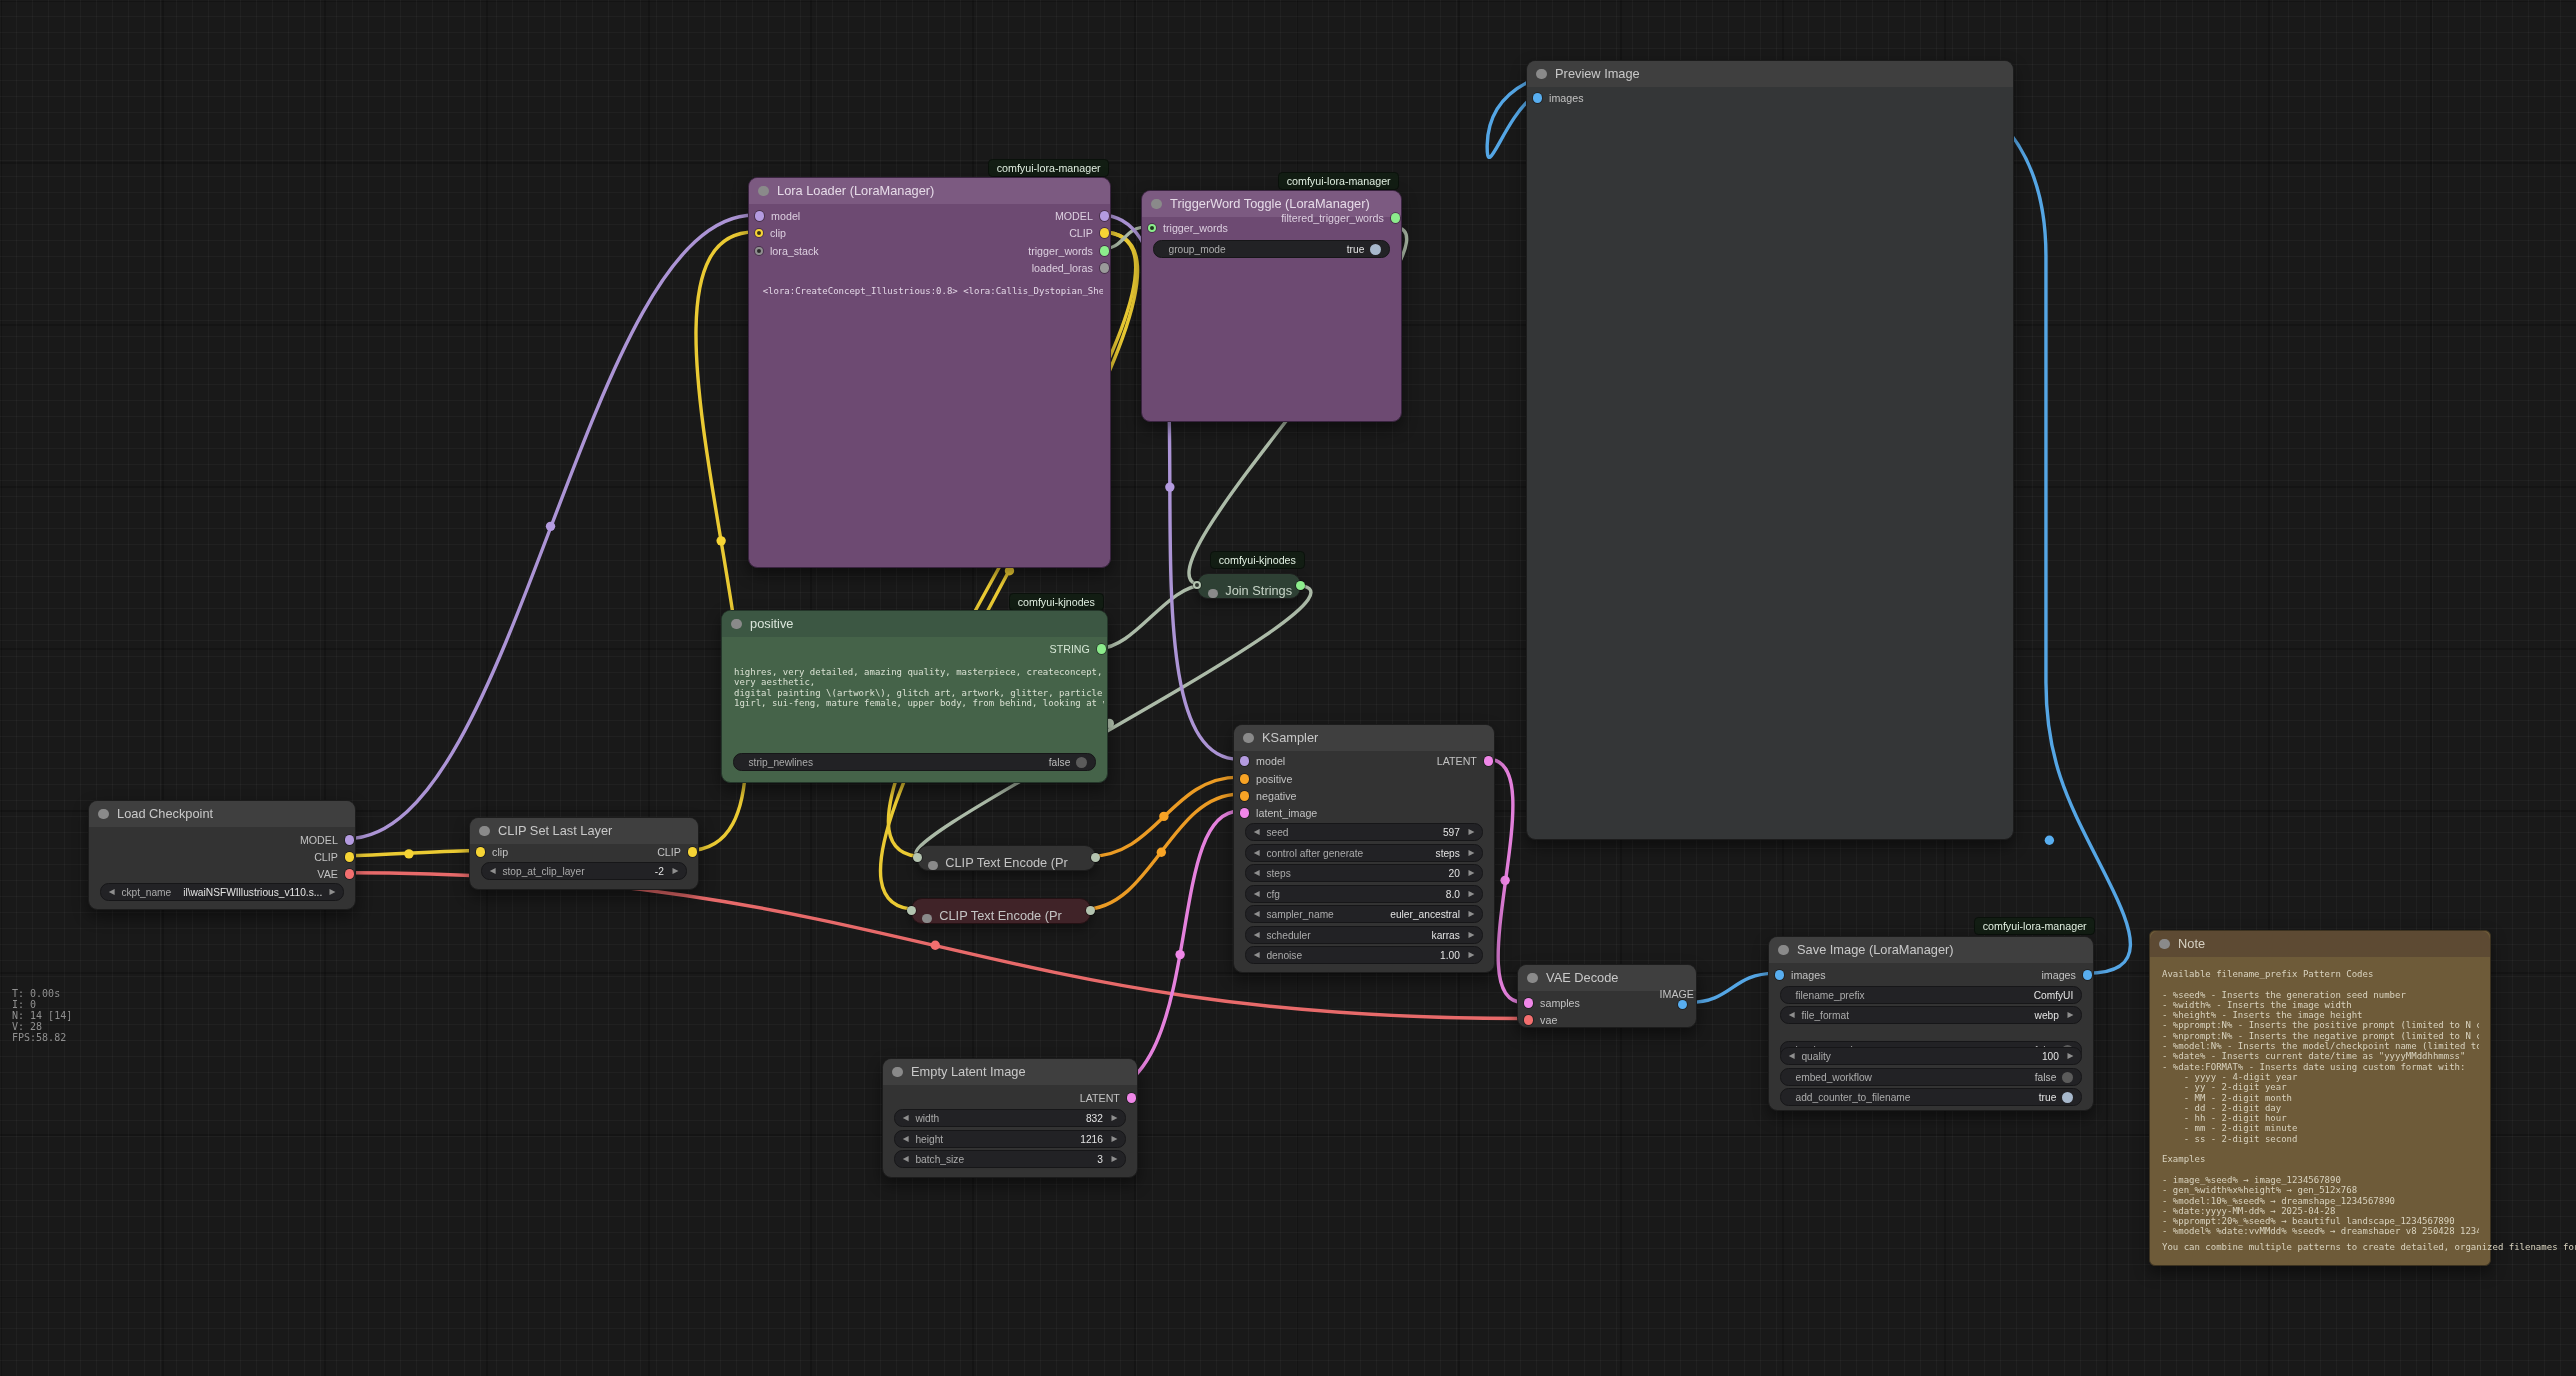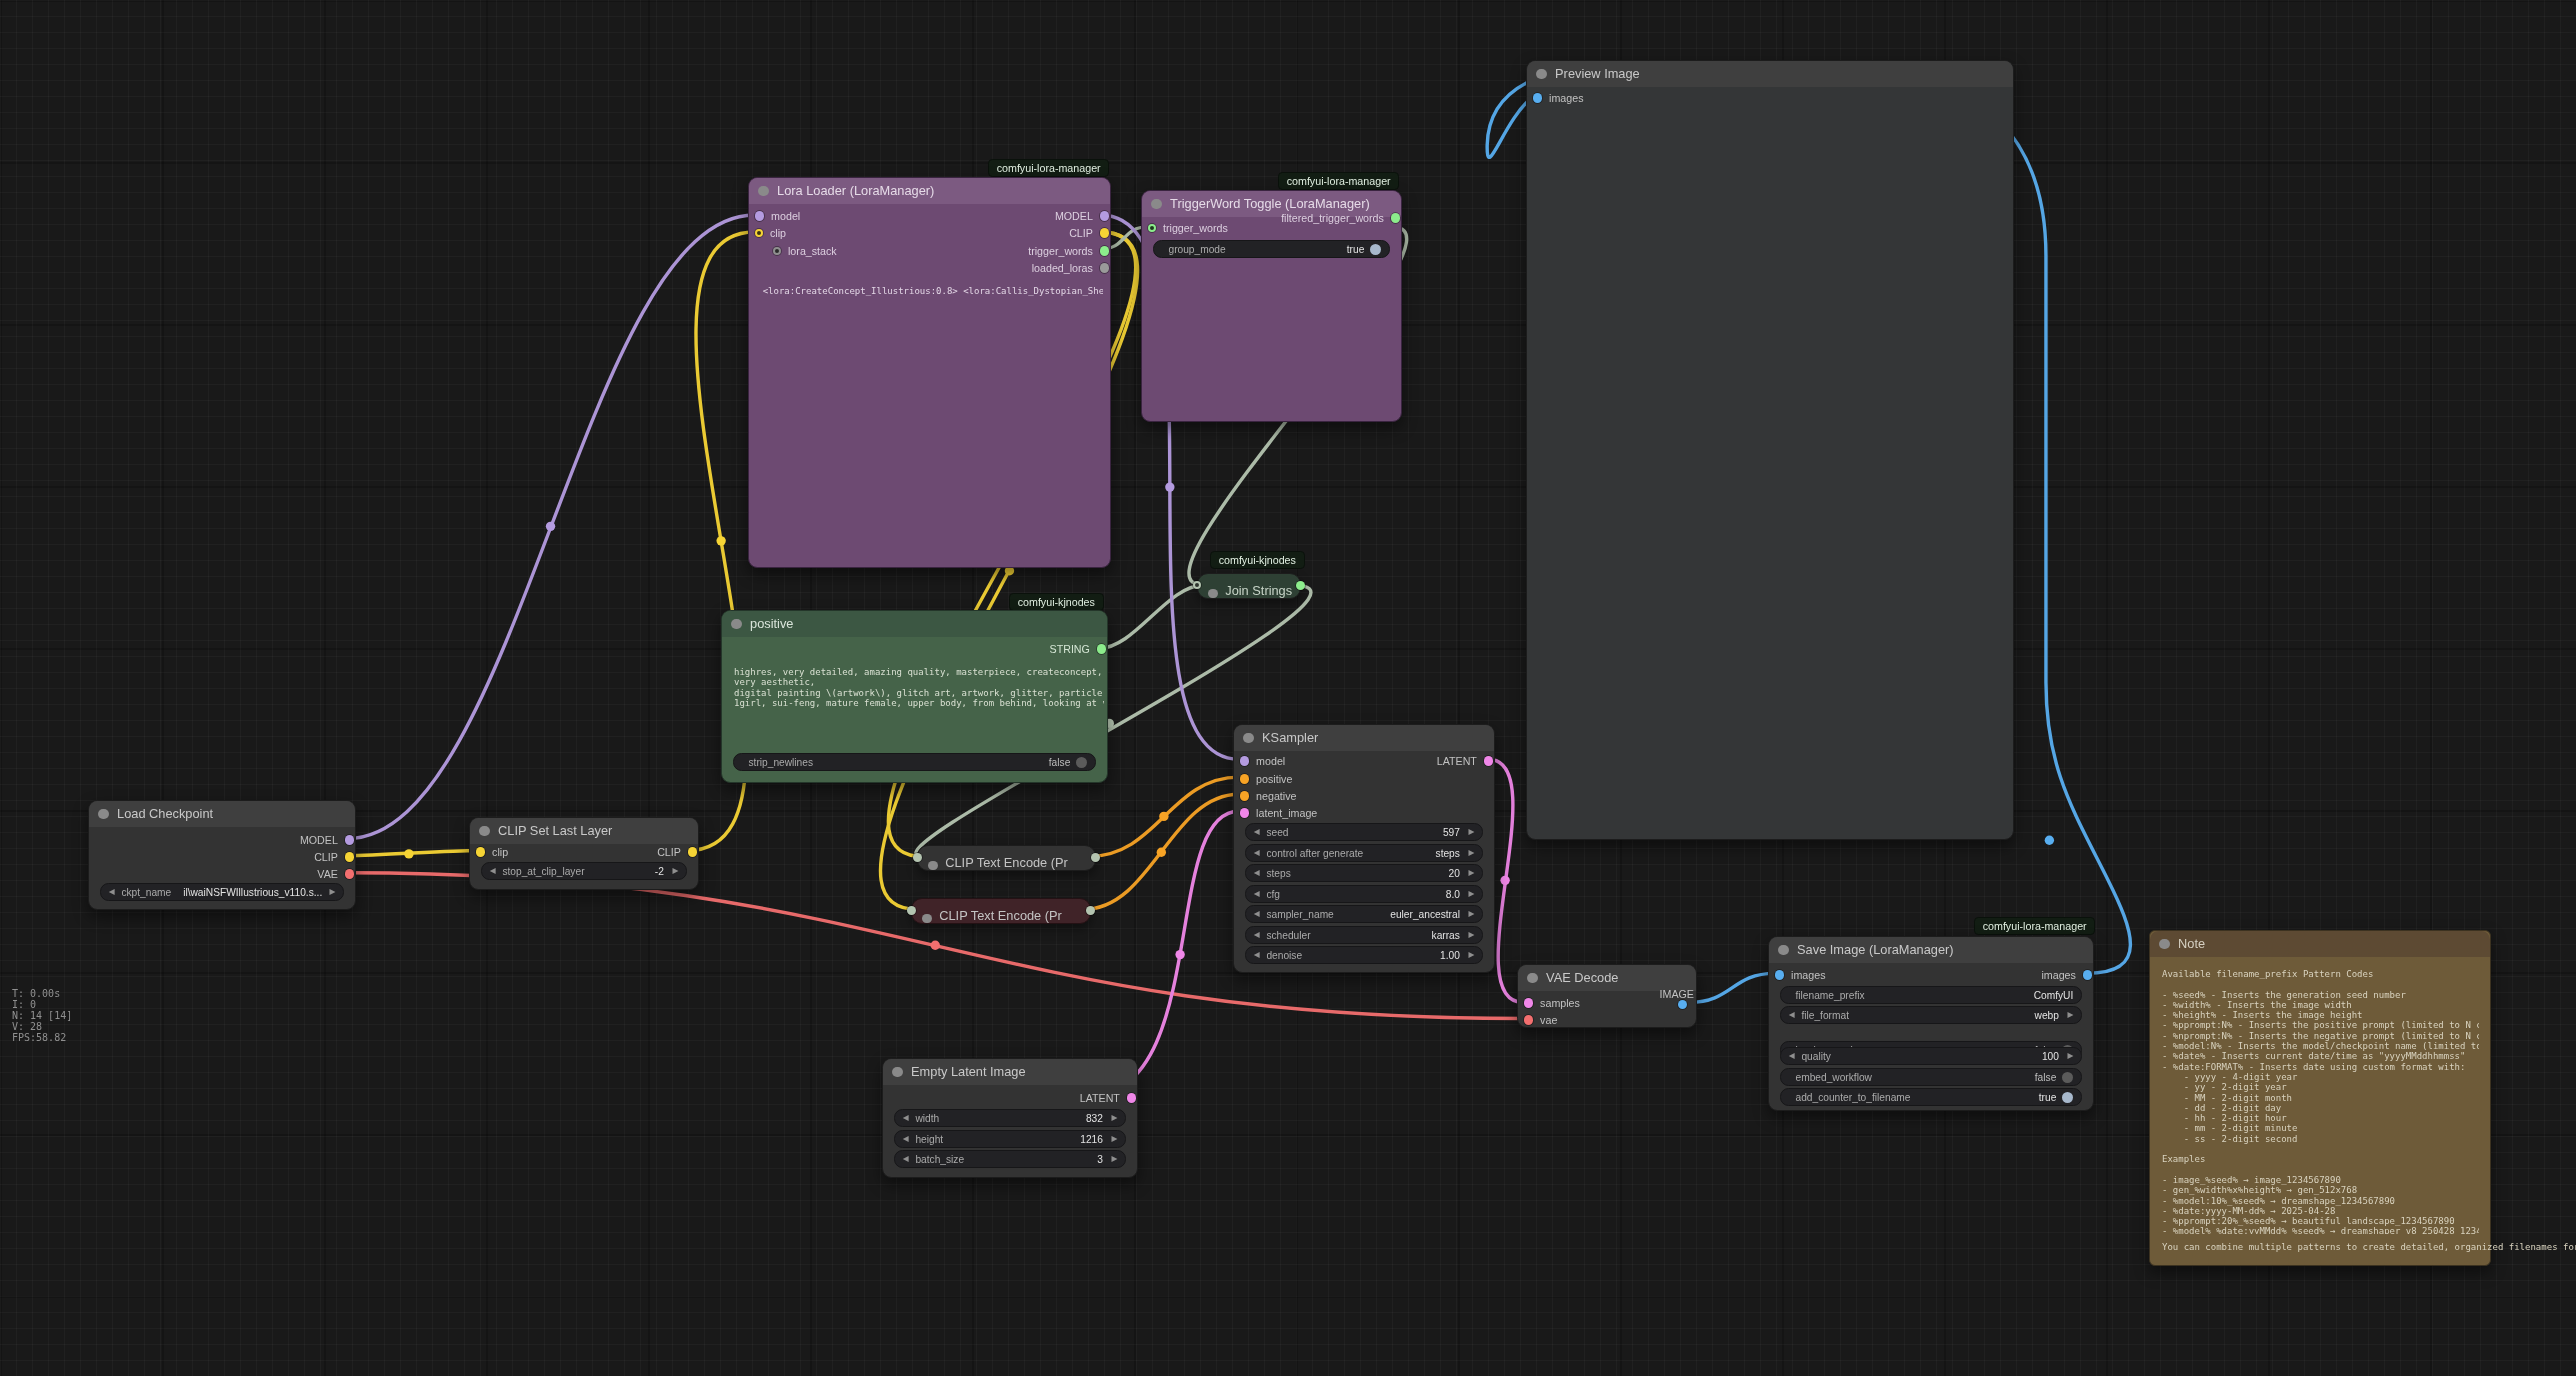--- a/index.html
+++ b/index.html
@@ -162,21 +162,21 @@
       <span>Lora Loader (LoraManager)</span>
     </div>
     <div class="prow" style="left:11px;top:32px;">
       <span class="port in c-model"></span>
         <span>model</span>
     </div>
     <div class="prow" style="left:11px;top:49px;">
       <span class="port in donut d-clip"></span>
         <span>clip</span>
     </div>
-    <div class="prow" style="left:29px;top:67px;">
+    <div class="prow" style="left:11px;top:67px;">
       <span class="port in donut d-grey"></span>
         <span>lora_stack</span>
     </div>
     <div class="prow out" style="right:6px;top:32px;">
       <span>MODEL</span>
         <span class="port out c-model"></span>
     </div>
     <div class="prow out" style="right:6px;top:49px;">
       <span>CLIP</span>
         <span class="port out c-clip"></span>

